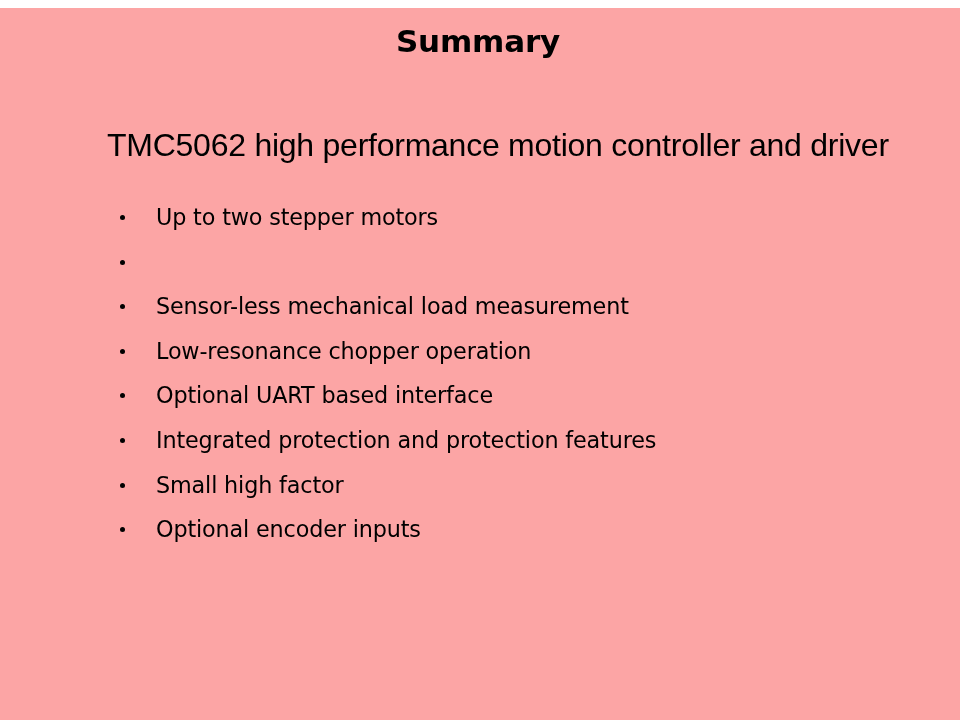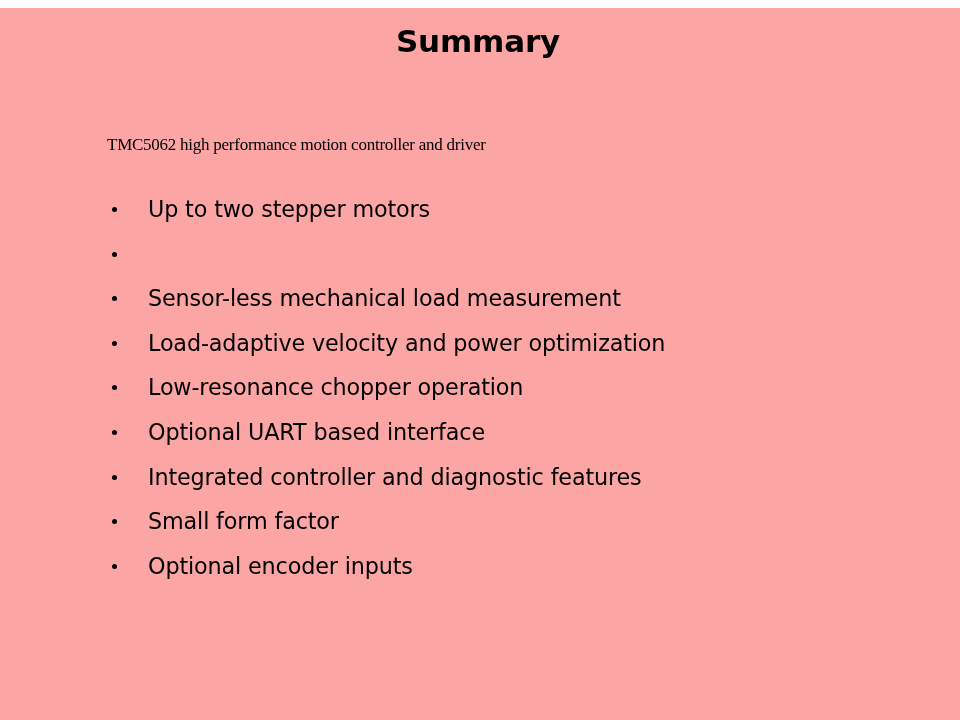--- a/index.html
+++ b/index.html
@@ -39,36 +39,36 @@
     letter-spacing: -0.2px;
     color: #000000;
     white-space: nowrap;
   }
 
   
   .slide-subtitle {
     position: absolute;
     left: 107px;
     top: 120px;
-    font-family: Liberation Serif, serif;
-    font-size: 17px;
+    font-family: Liberation Sans, sans-serif;
+    font-size: 32px;
     font-weight: normal;
     line-height: 34px;
     letter-spacing: -0.25px;
     color: #000000;
     white-space: nowrap;
   }
 
   
   .bullet-list {
     position: absolute;
     left: 100px;
     top: 179px;
     width: 820px;
-    margin: 8px;
+    margin: 16px;
     padding: 0;
     list-style: none;
   }
 
   .bullet-item {
     position: relative;
     height: 44.6px;
     padding-left: 40px;
     font-family: "DejaVu Sans", sans-serif;
     font-size: 22.3px;
@@ -109,37 +109,33 @@
     </li>
     <li class="bullet-item">
       <span class="bullet-marker"></span>
     </li>
     <li class="bullet-item">
       <span class="bullet-marker"></span>
       <span class="bullet-text">Sensor-less mechanical load measurement</span>
     </li>
     <li class="bullet-item">
       <span class="bullet-marker"></span>
-      <span class="bullet-text">Load-adaptive velocity and power optimization</span>
-    </li>
-    <li class="bullet-item">
-      <span class="bullet-marker"></span>
       <span class="bullet-text">Low-resonance chopper operation</span>
     </li>
     <li class="bullet-item">
       <span class="bullet-marker"></span>
       <span class="bullet-text">Optional UART based interface</span>
     </li>
     <li class="bullet-item">
       <span class="bullet-marker"></span>
-      <span class="bullet-text">Integrated controller and diagnostic features</span>
+      <span class="bullet-text">Integrated protection and protection features</span>
     </li>
     <li class="bullet-item">
       <span class="bullet-marker"></span>
-      <span class="bullet-text">Small form factor</span>
+      <span class="bullet-text">Small high factor</span>
     </li>
     <li class="bullet-item">
       <span class="bullet-marker"></span>
       <span class="bullet-text">Optional encoder inputs</span>
     </li>
   </ul>
 
 </div>
 
 </body></html>

